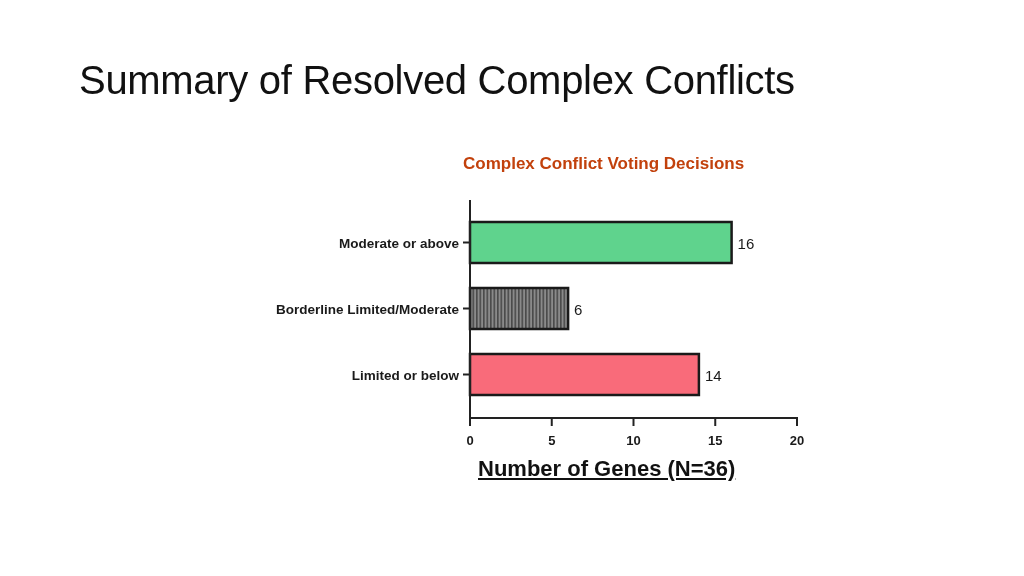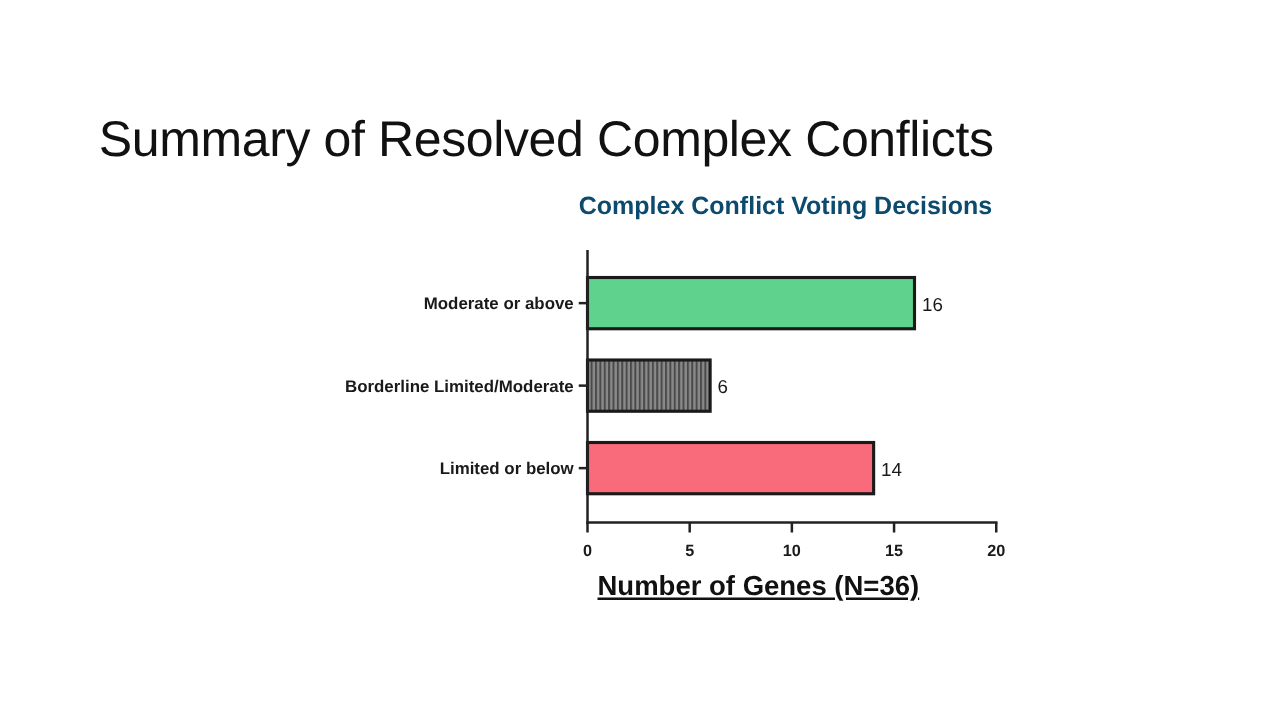--- a/index.html
+++ b/index.html
@@ -2,26 +2,25 @@
 <html><head>
 <meta charset="utf-8">
 <style>
   html, body { margin: 0; padding: 0; background: #ffffff; }
   body { width: 1024px; height: 576px; position: relative; overflow: hidden; font-family: "Liberation Sans", sans-serif; }
   .slide-title {
     position: absolute; left: 79px; top: 58px;
     font-family: "Liberation Sans", sans-serif;
     font-size: 40px; color: #111111; letter-spacing: -0.3px;
     white-space: nowrap;
-    margin-top: 32px;
   }
   .chart-title {
     position: absolute; left: 463px; top: 154px;
     font-family: "Liberation Sans", sans-serif; font-weight: bold;
-    font-size: 20px; color: #0c4a6e; white-space: nowrap;
+    font-size: 17px; color: #c2410c; white-space: nowrap;
   }
   svg.plot { position: absolute; left: 0; top: 0; }
   .cat-label { font-family: "Liberation Sans", sans-serif; font-weight: bold; font-size: 13.5px; fill: #1a1a1a; }
   .tick-label { font-family: "Liberation Sans", sans-serif; font-weight: bold; font-size: 13px; fill: #1a1a1a; }
   .val-label { font-family: "Liberation Sans", sans-serif; font-size: 15px; fill: #1a1a1a; }
   .x-title {
     position: absolute; left: 478px; top: 456px;
     font-family: "Liberation Sans", sans-serif; font-weight: bold;
     font-size: 22px; color: #111111; white-space: nowrap; text-decoration: underline;
   }

